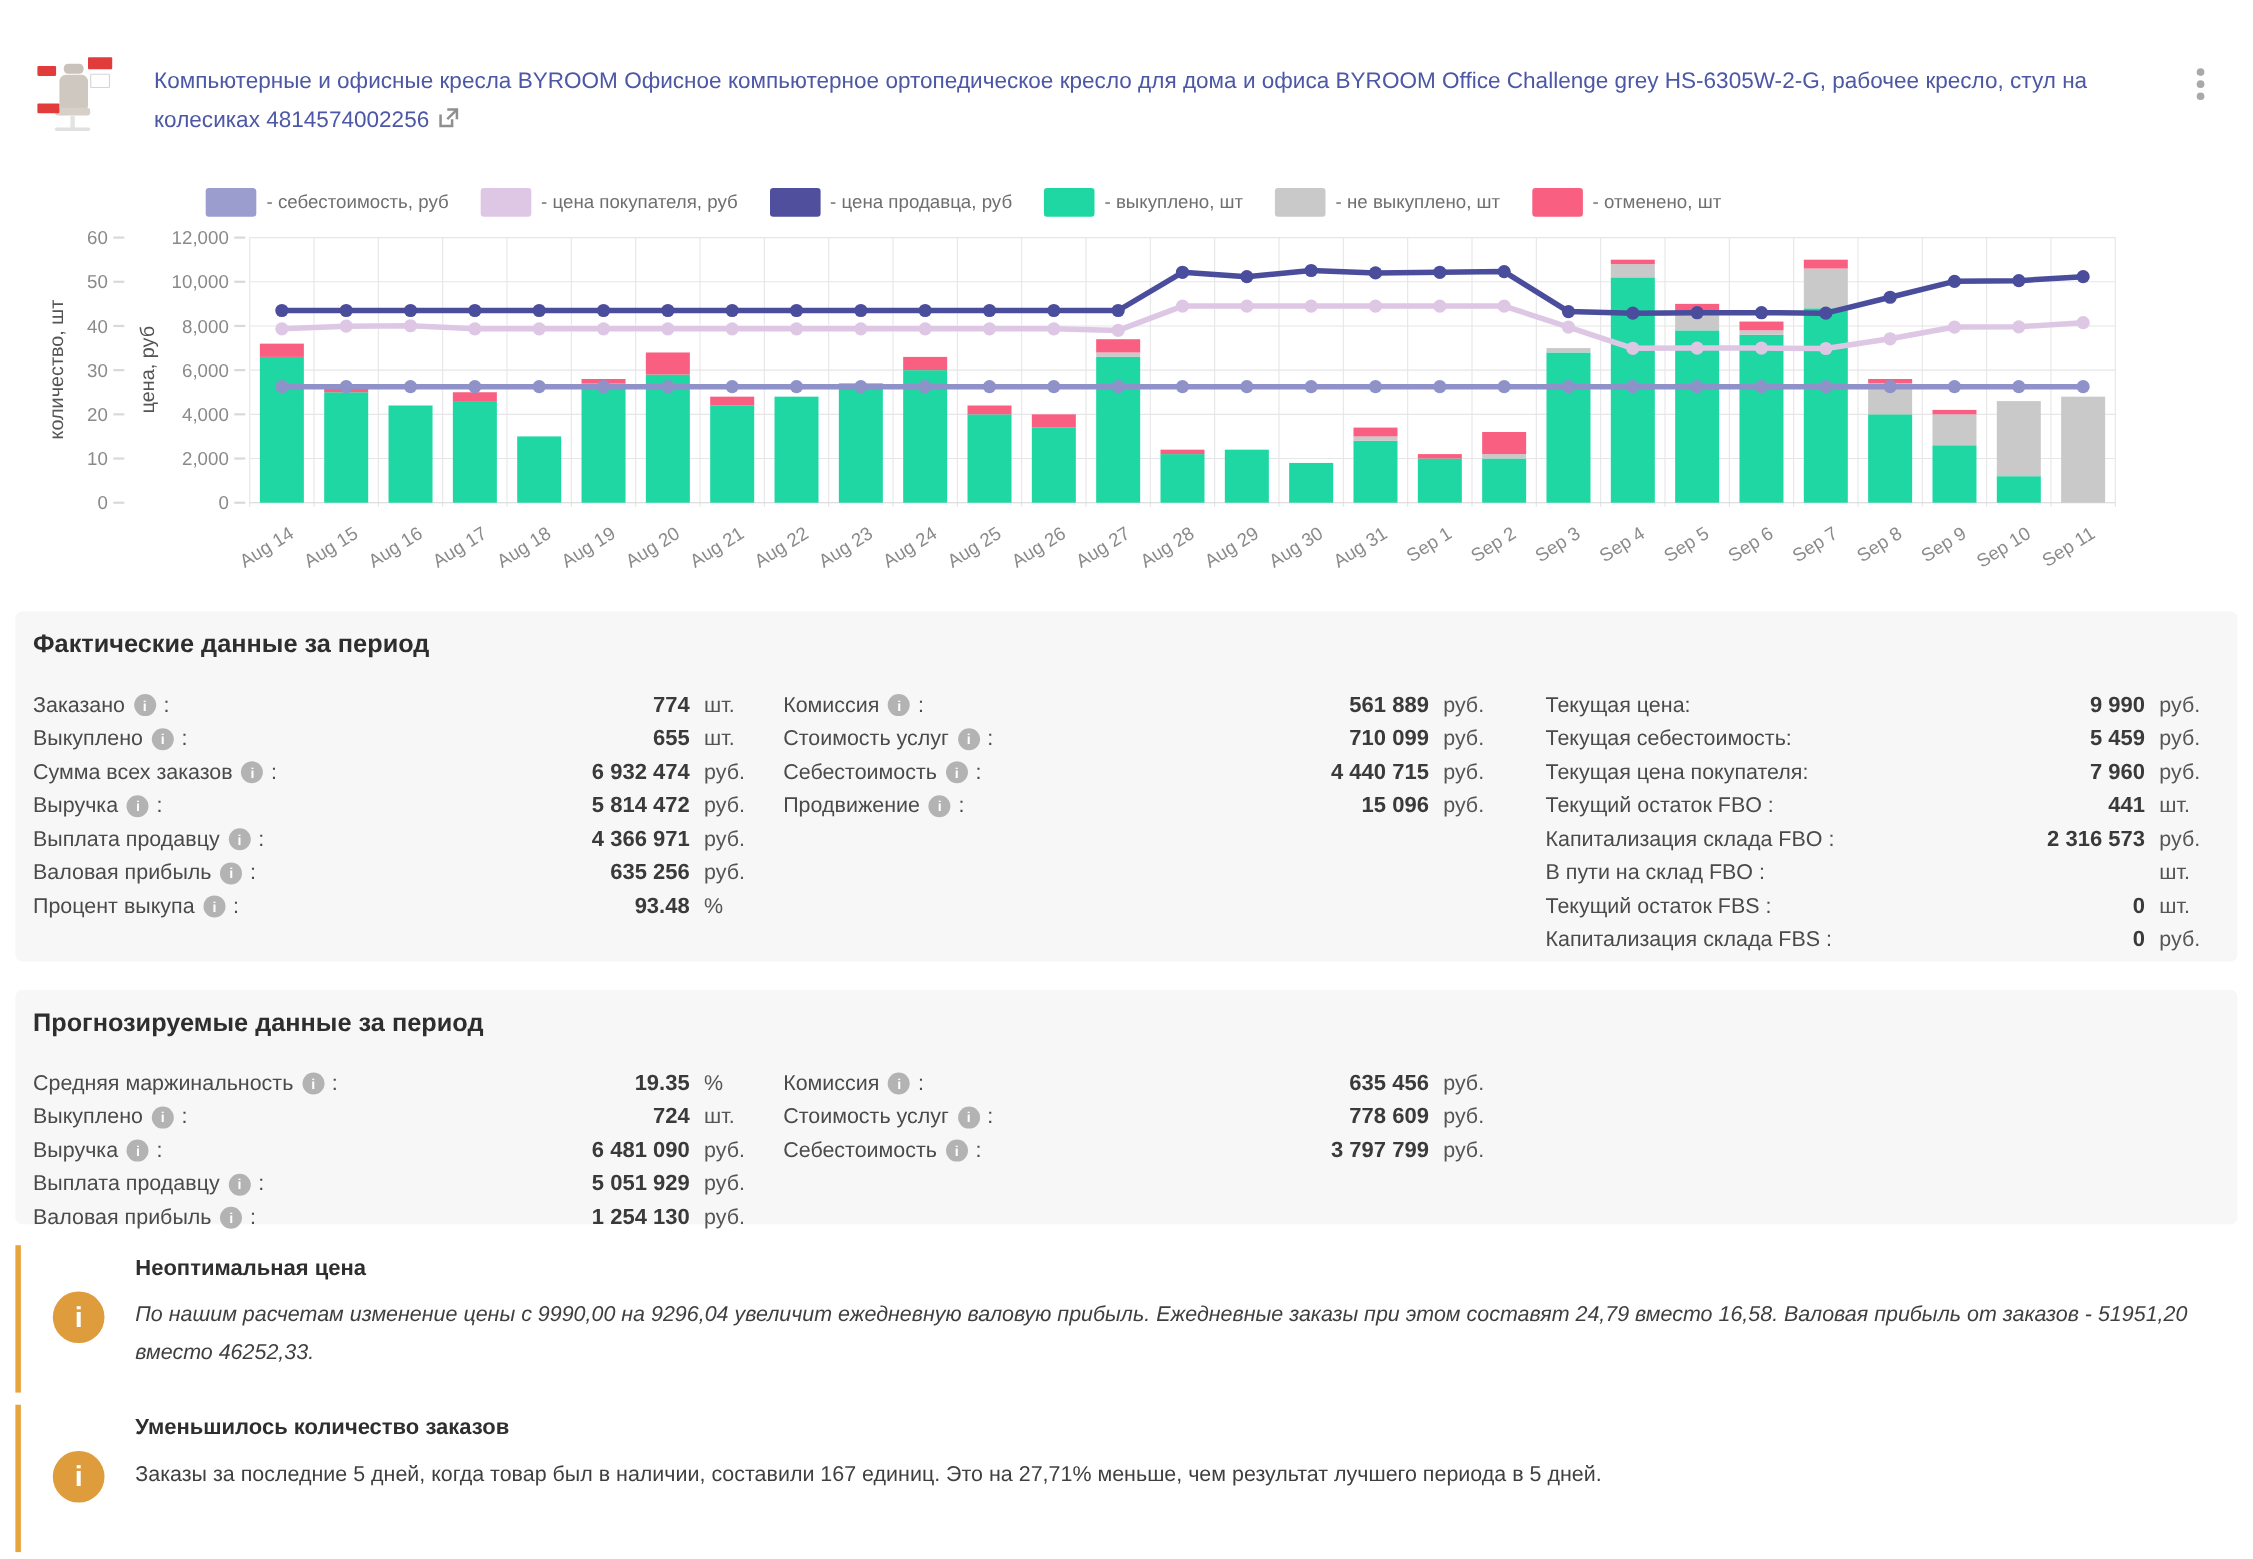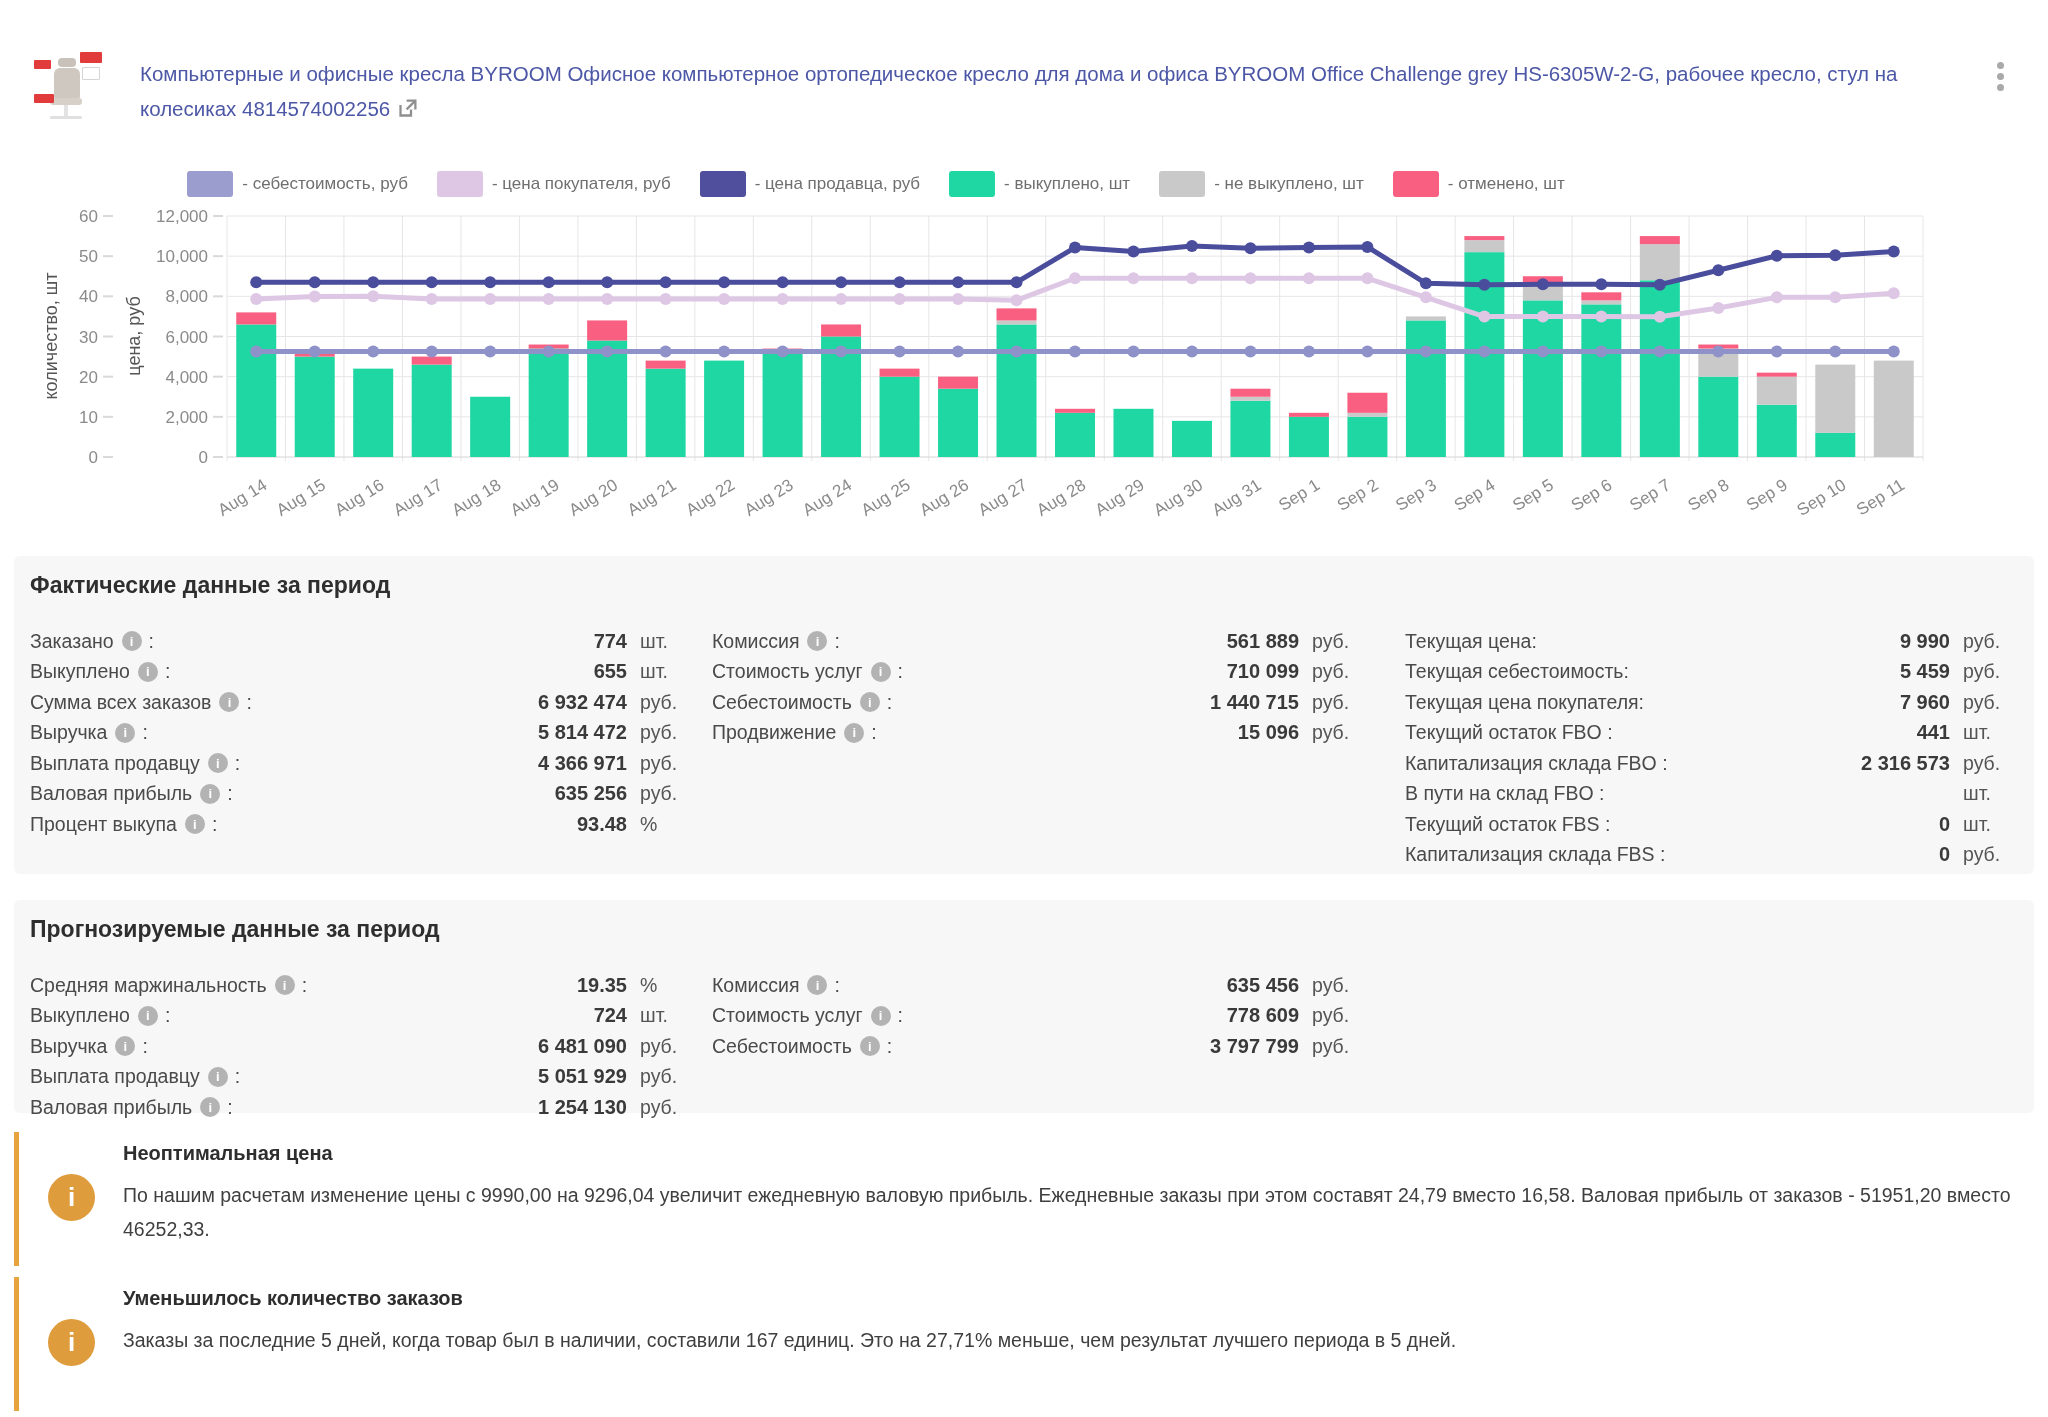--- a/index.html
+++ b/index.html
@@ -50,21 +50,21 @@
 
   
   .alert { position:absolute; left:14px; width:2010px; border-left:5px solid #e7a33e; padding:10px 0 0 104px; }
   .alert .a-ic { position:absolute; left:29px; top:42px; width:47px; height:47px; border-radius:50%;
                  background:#df9c3c; color:#fff; font-size:26px; font-weight:bold;
                  display:flex; align-items:center; justify-content:center; }
   .alert h3 { font-size:20px; color:#2e2e2e; font-weight:bold; margin-bottom:13px; }
   .alert p  { font-size:19.5px; color:#3f3f3f; line-height:34px; }
   .a1 { top:1132px; height:134px; }
   .a2 { top:1277px; height:134px; }
-  .a1 p { width:1890px; }
+  .a1 p { width:1890px;font-style:italic; }
   .a2 p { width:1600px; }
 </style>
 </head>
 <body>
 
 <div class="page">
 
   <div class="hdr-thumb">
     <span class="chair-head"></span>
     <span class="chair-back"></span>
@@ -440,21 +440,21 @@
           <span class="colon">:</span>
           <span class="sp"></span>
           <span class="val">710 099</span>
           <span class="unit">руб.</span>
         </div>
         <div class="srow">
           <span class="lab">Себестоимость</span>
           <span class="info-ic">i</span>
           <span class="colon">:</span>
           <span class="sp"></span>
-          <span class="val">1 440 715</span>
+          <span class="val">4 440 715</span>
           <span class="unit">руб.</span>
         </div>
         <div class="srow">
           <span class="lab">Продвижение</span>
           <span class="info-ic">i</span>
           <span class="colon">:</span>
           <span class="sp"></span>
           <span class="val">15 096</span>
           <span class="unit">руб.</span>
         </div>

